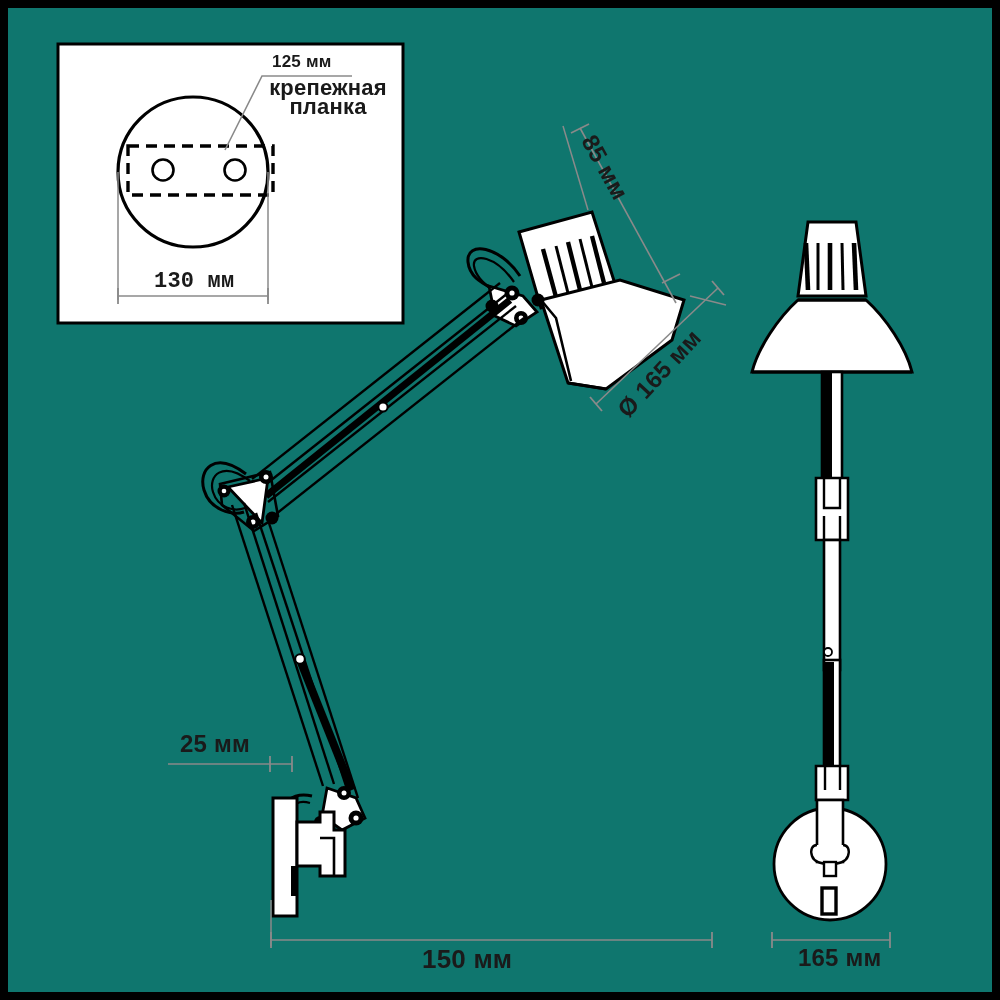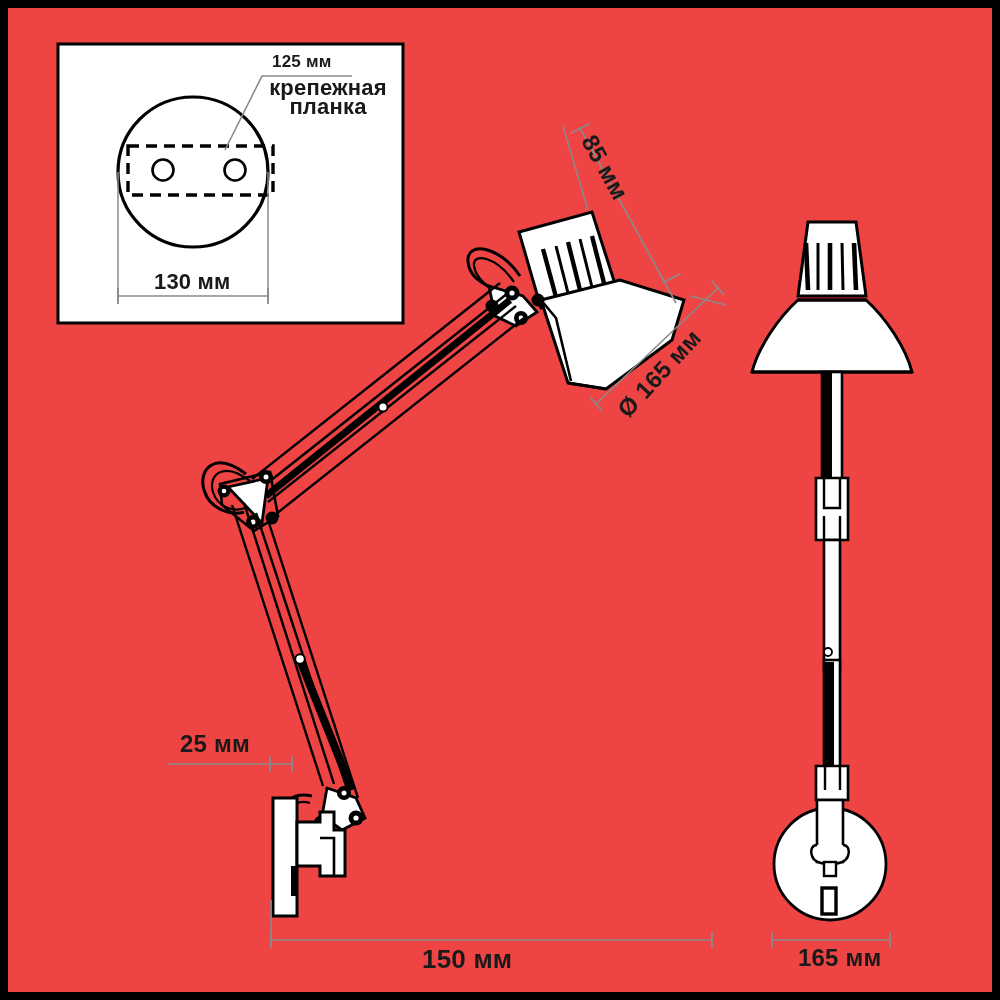--- a/index.html
+++ b/index.html
@@ -4,21 +4,21 @@
 <style>
   html, body {
     margin: 0;
     padding: 0;
     background: #ffffff;
   }
   #root {
     position: relative;
     width: 1000px;
     height: 1000px;
-    background: #ef4444;
+    background: #0f766e;
     font-family: "Liberation Sans", sans-serif;
     overflow: hidden;
   }
   
   #outer-frame {
     position: absolute;
     left: 0; top: 0;
     width: 1000px; height: 1000px;
     box-sizing: border-box;
     border: 8px solid #000000;
@@ -31,21 +31,21 @@
   .lbl {
     position: absolute;
     font-family: "Liberation Sans", sans-serif;
     color: #1a1a1a;
     white-space: nowrap;
     font-weight: 700;
     letter-spacing: 0.2px;
   }
   #label-125 { left: 272px; top: 52px; font-size: 17px; font-weight: 700; }
   #label-plate { left: 253px; top: 78px; font-size: 22px; font-weight: 700; line-height: 19px; text-align: center; width: 150px; }
-  #label-130 { left: 154px; top: 269px; font-size: 22px; }
+  #label-130 { left: 154px; top: 269px; font-size: 22px; font-family: Liberation Mono, monospace; }
   #label-85 {
     left: 600px; top: 130px; font-size: 24px;
     transform: rotate(61deg);
     transform-origin: left top;
   }
   #label-165d {
     left: 612px; top: 404px; font-size: 24px;
     transform: rotate(-47deg);
     transform-origin: left top;
   }

